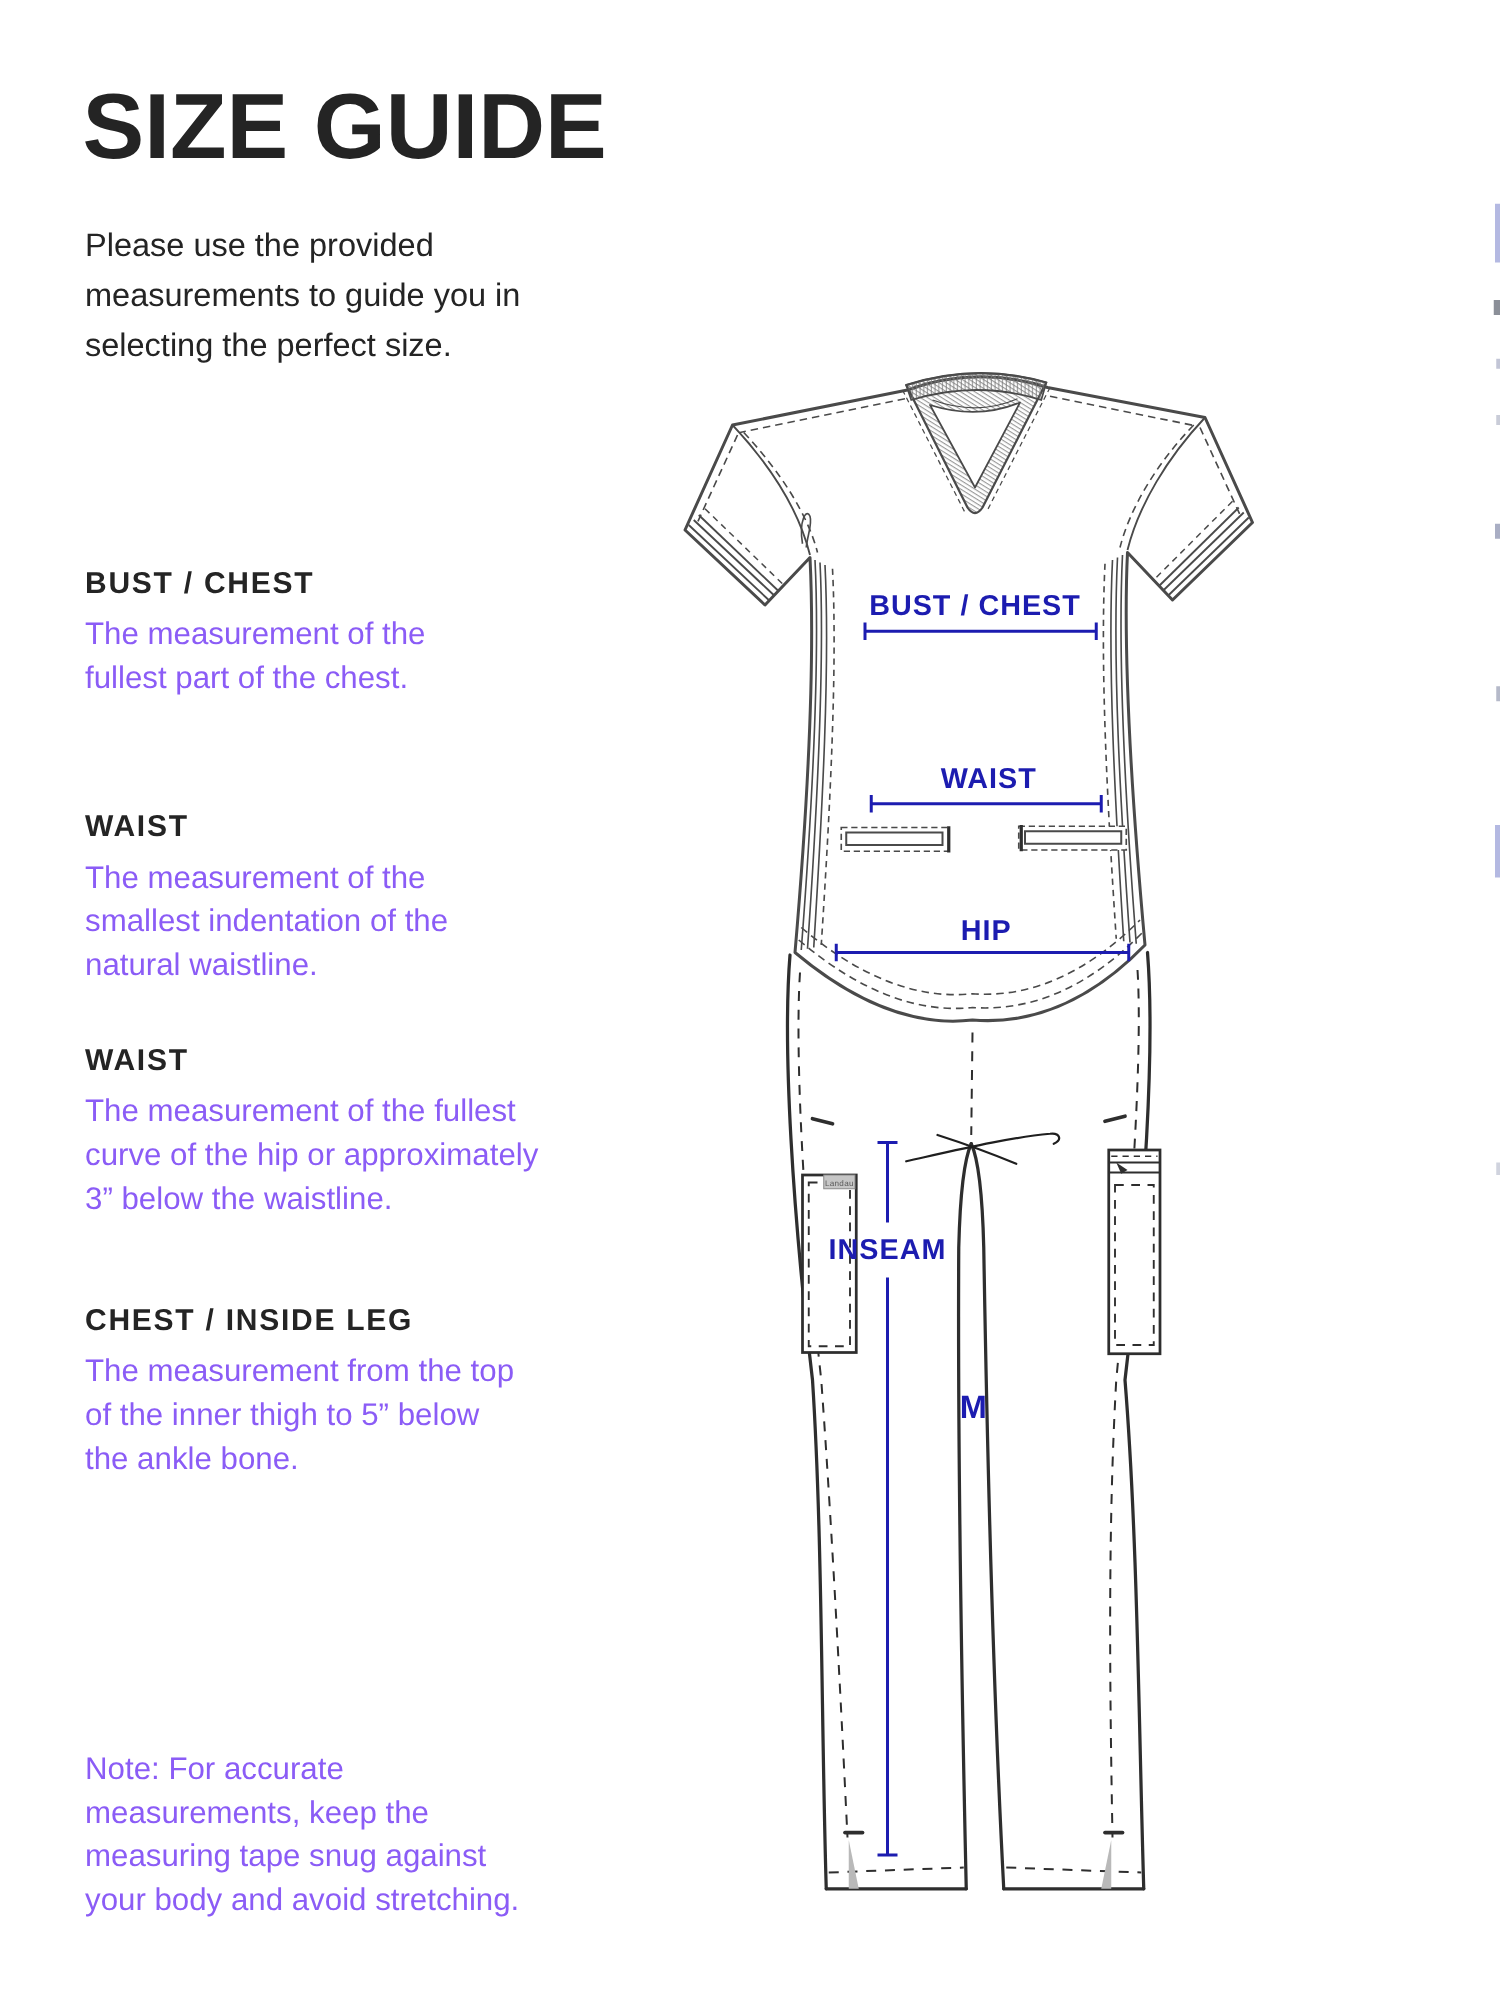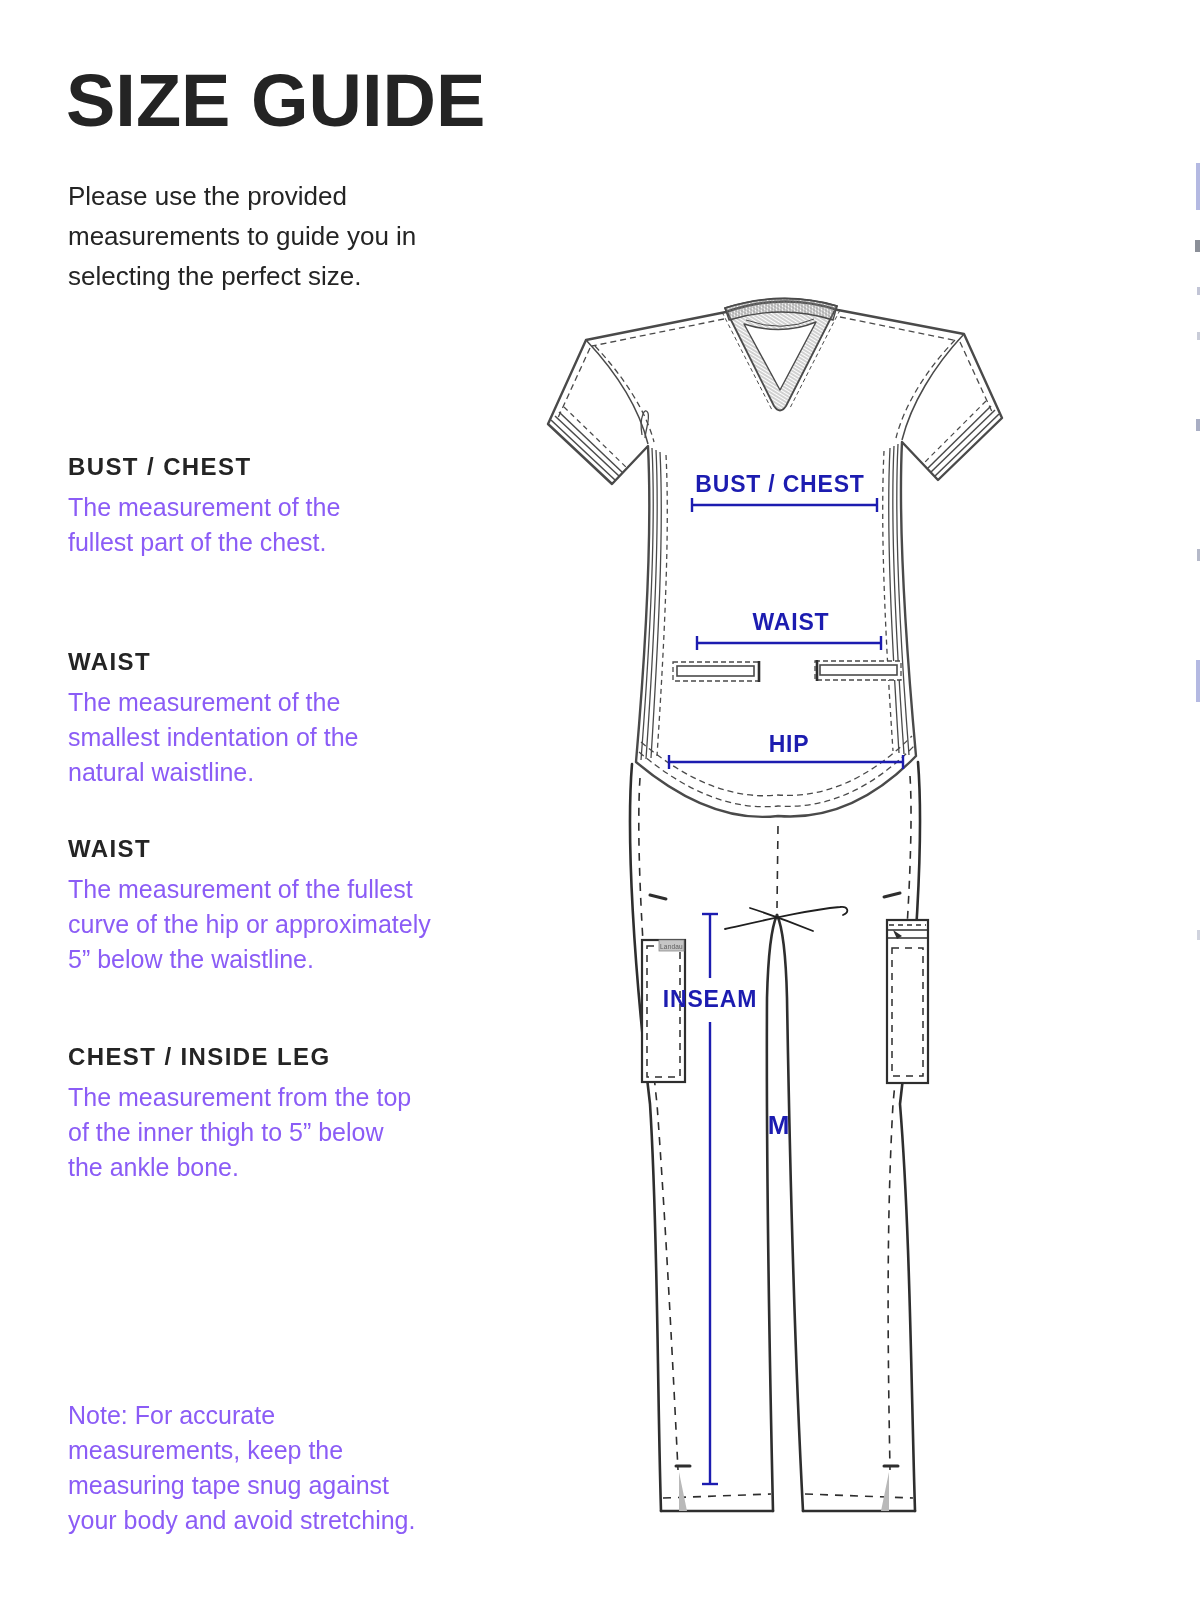--- a/index.html
+++ b/index.html
@@ -68,21 +68,21 @@
     <h3>WAIST</h3>
     <p>The measurement of the
 smallest indentation of the
 natural waistline.</p>
   </div>
 
   <div class="section sec-hips">
     <h3>WAIST</h3>
     <p>The measurement of the fullest
 curve of the hip or approximately
-5” below the waistline.</p>
+3” below the waistline.</p>
   </div>
 
   <div class="section sec-inseam">
     <h3>CHEST / INSIDE LEG</h3>
     <p>The measurement from the top
 of the inner thigh to 5” below
 the ankle bone.</p>
   </div>
 
   <p class="note"><span class="note-label">Note:</span> <span>For accurate

